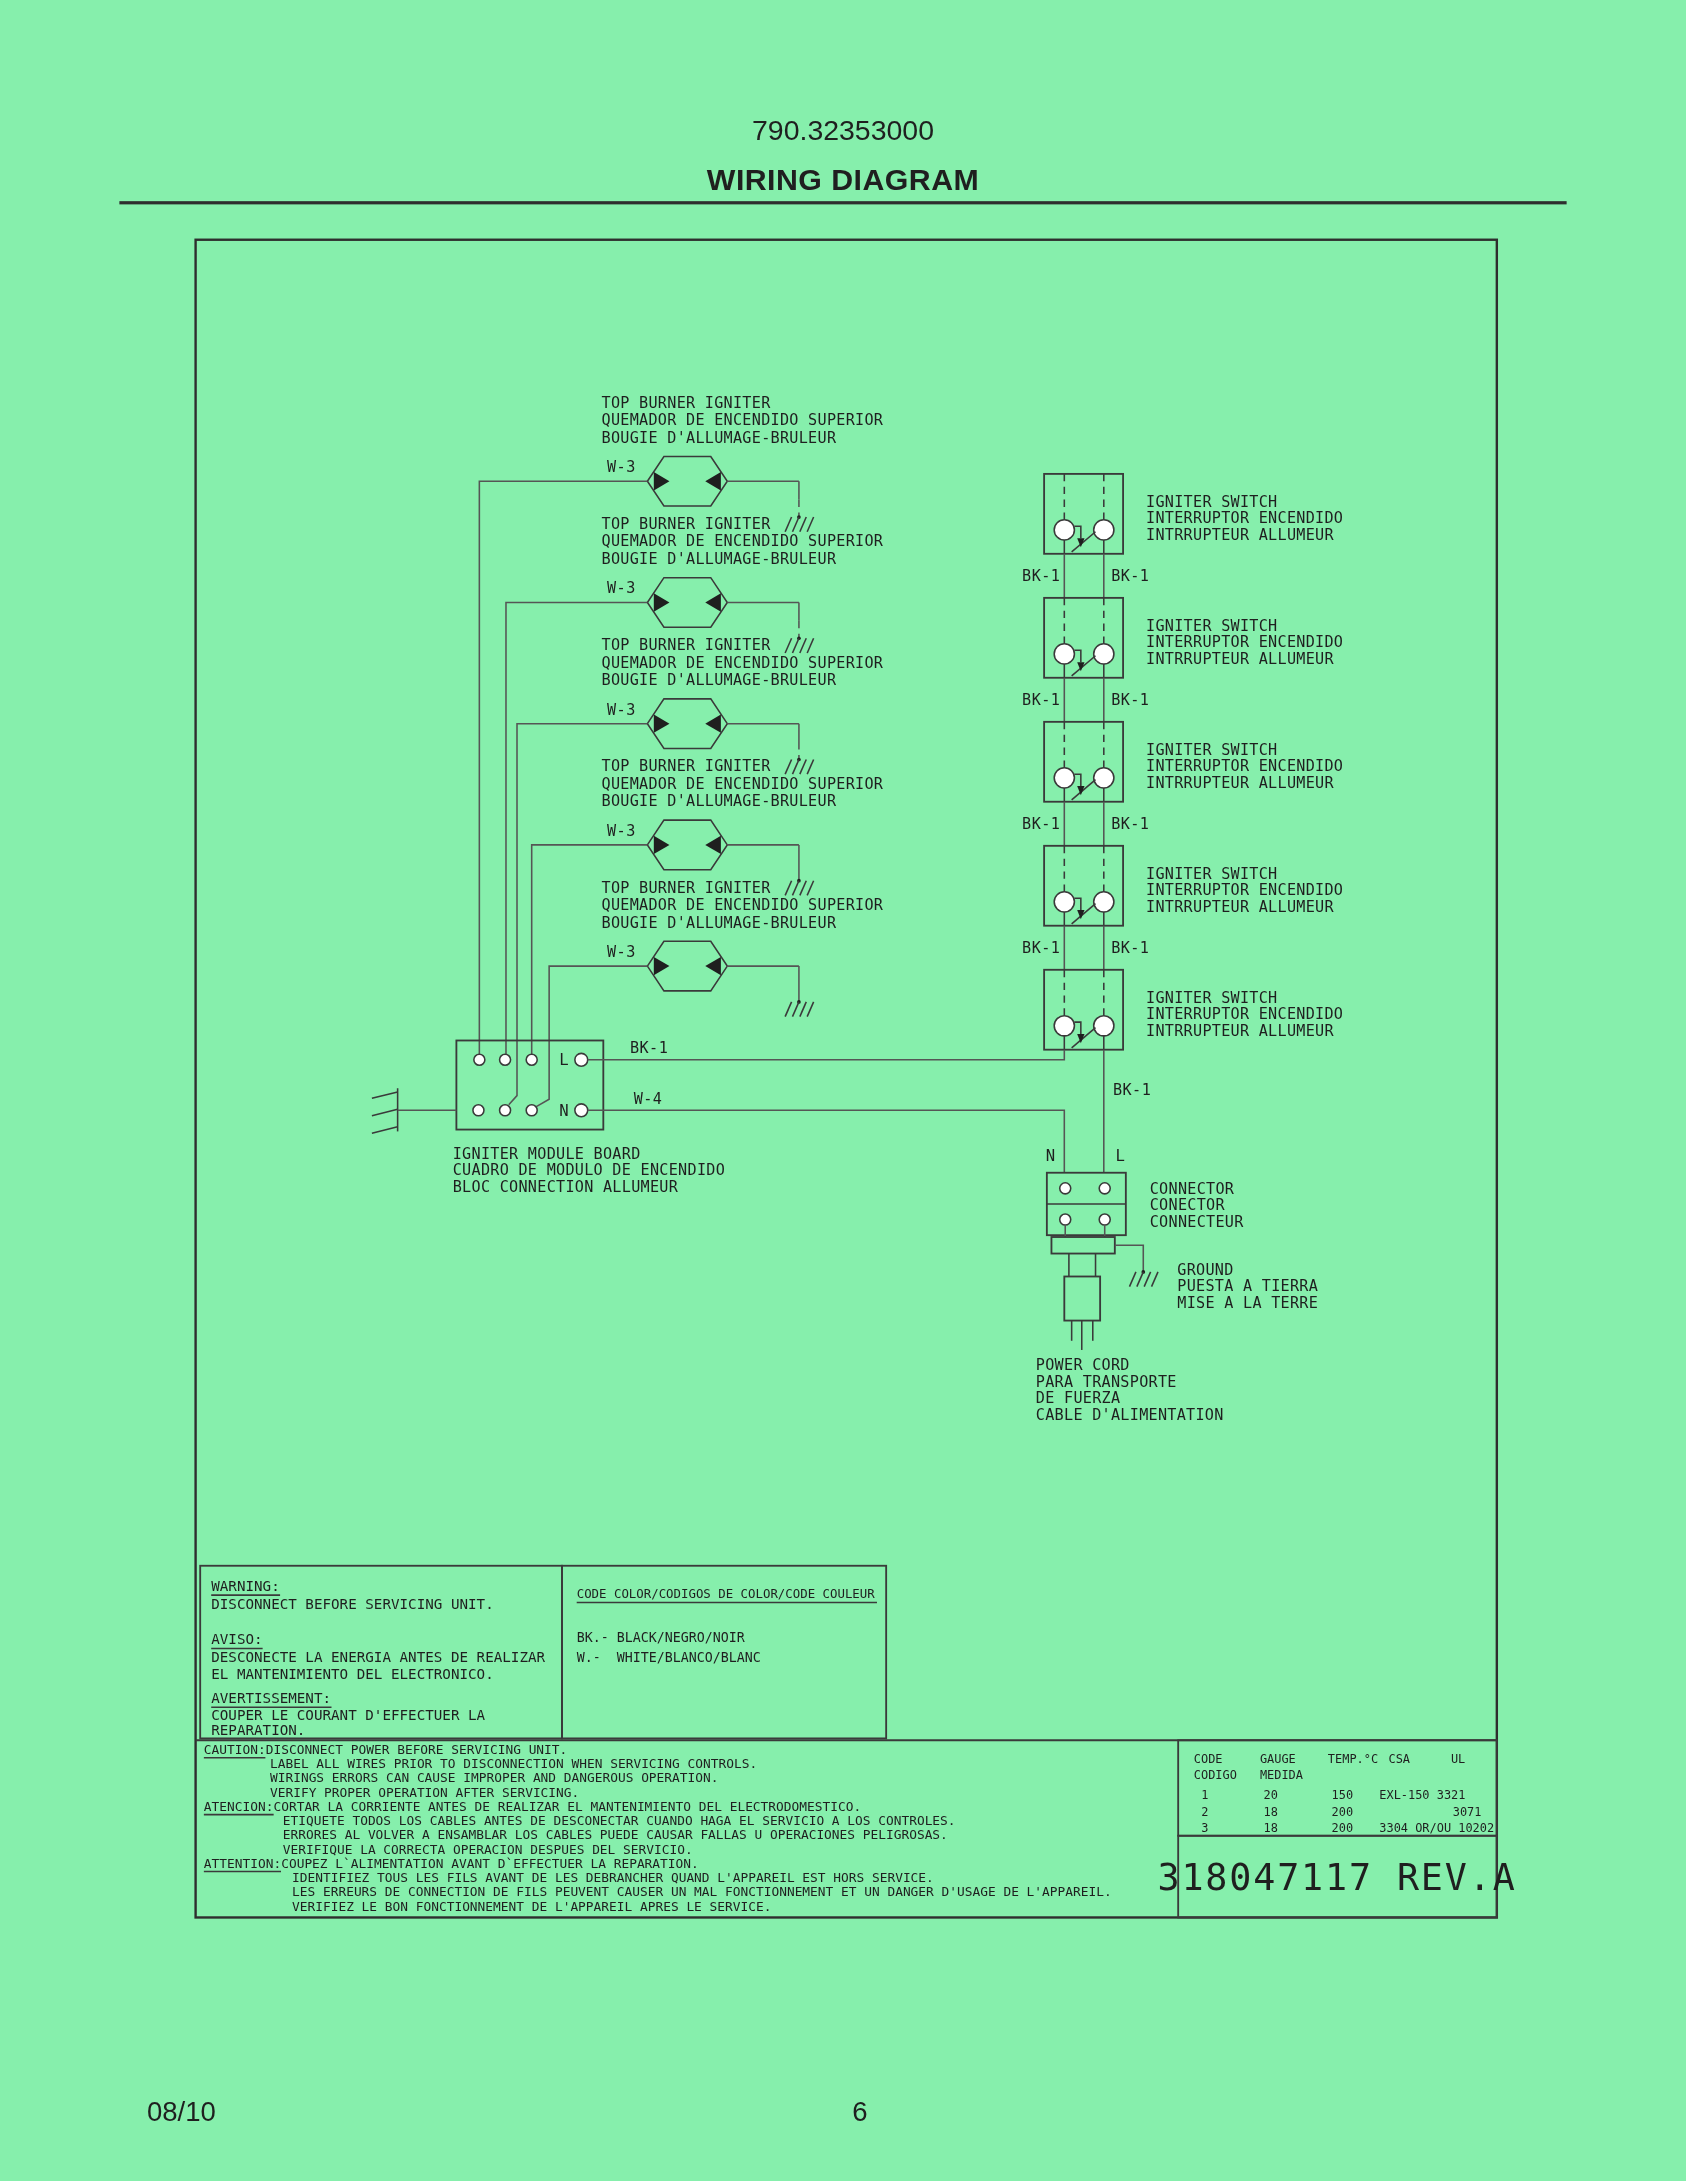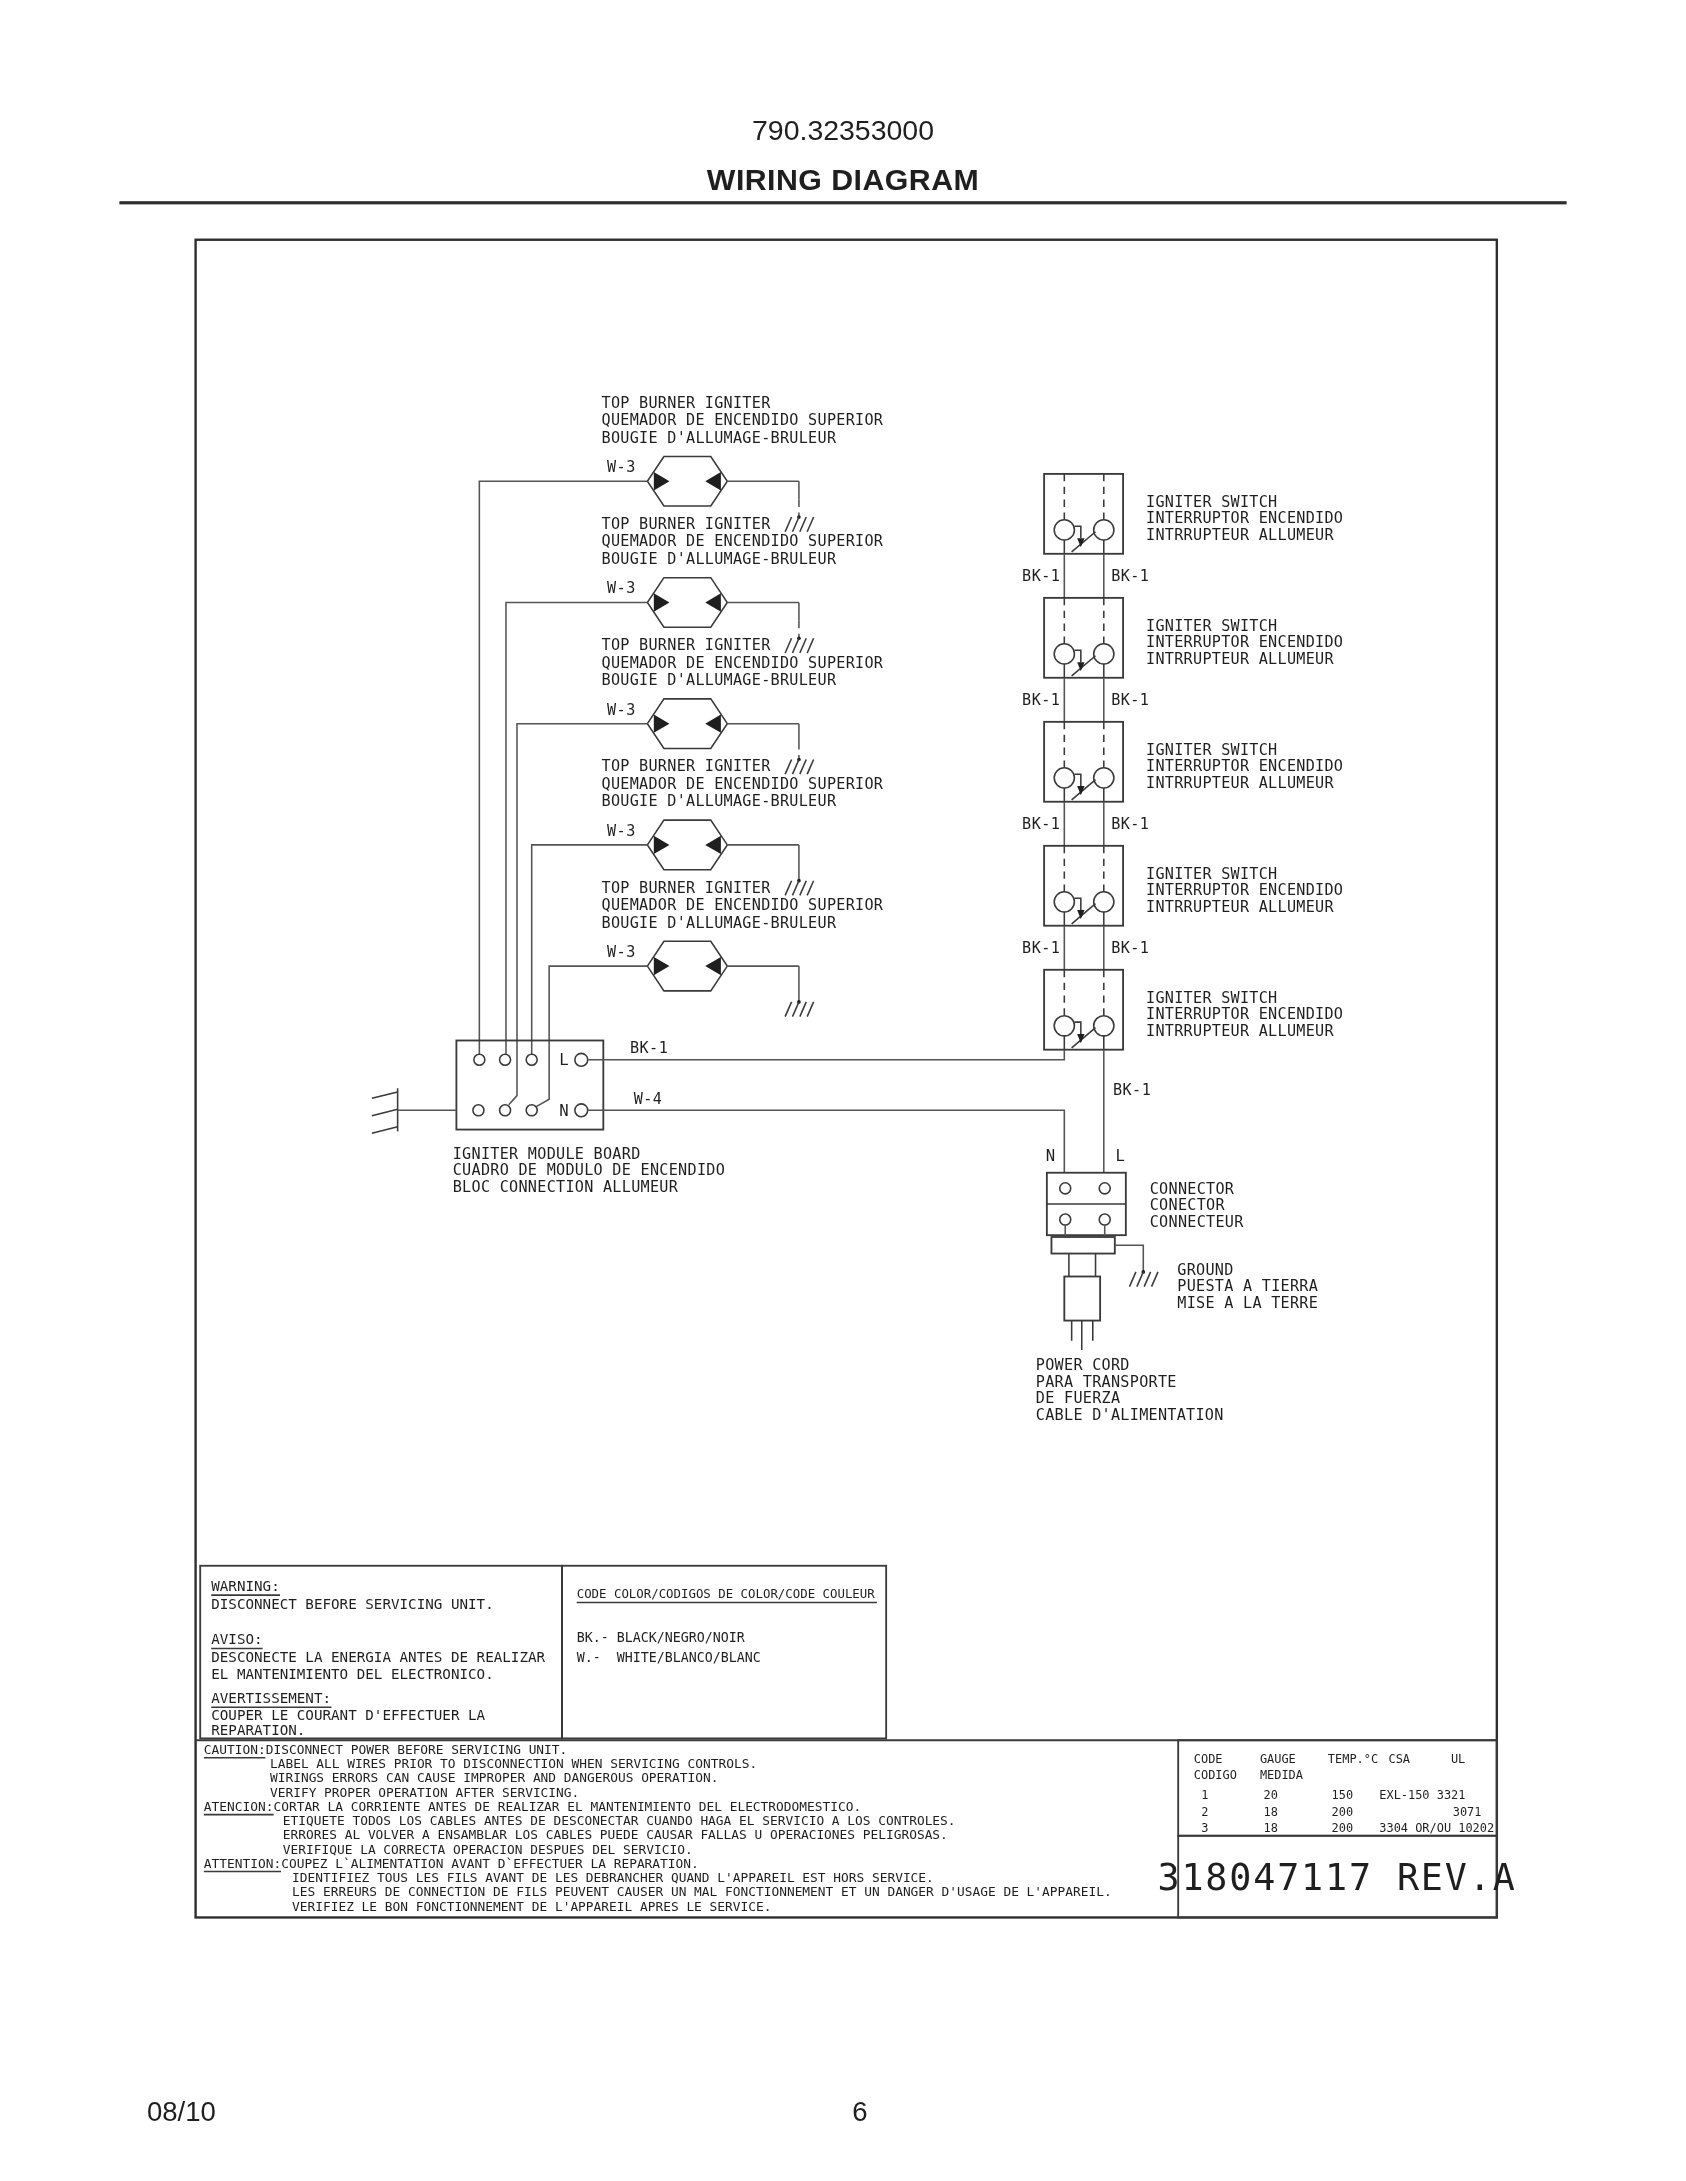--- a/index.html
+++ b/index.html
@@ -1,16 +1,16 @@
 <!DOCTYPE html>
 <html style="font-size:14.7px"><head>
 <meta charset="utf-8">
 <style>
   html,body{margin:0;padding:0;background:#e8e8e8;}
-  .page{position:relative;width:1686px;height:2182px;background:#ffffff;margin:0 auto;overflow:hidden;}
+  .page{position:relative;width:1686px;height:2182px;background:#86efac;margin:0 auto;overflow:hidden;}
   svg.diagram{position:absolute;left:0;top:0;width:1686px;height:2182px;}
   svg text{font-family:"DejaVu Sans Mono","Liberation Mono",monospace;fill:#1f1f1f;white-space:pre;}
   svg text.sans{font-family:"Liberation Sans","DejaVu Sans",sans-serif;}
   .lbl{font-size:16.5px;letter-spacing:0.3px;}
   .wtag{font-size:16.5px;letter-spacing:0.5px;}
   .nl{font-size:17px;}
   .warn{font-size:15.5px;}
   .codettl{font-size:13.5px;}
   .codeitem{font-size:14.5px;}
   .caution{font-size:14px;}

